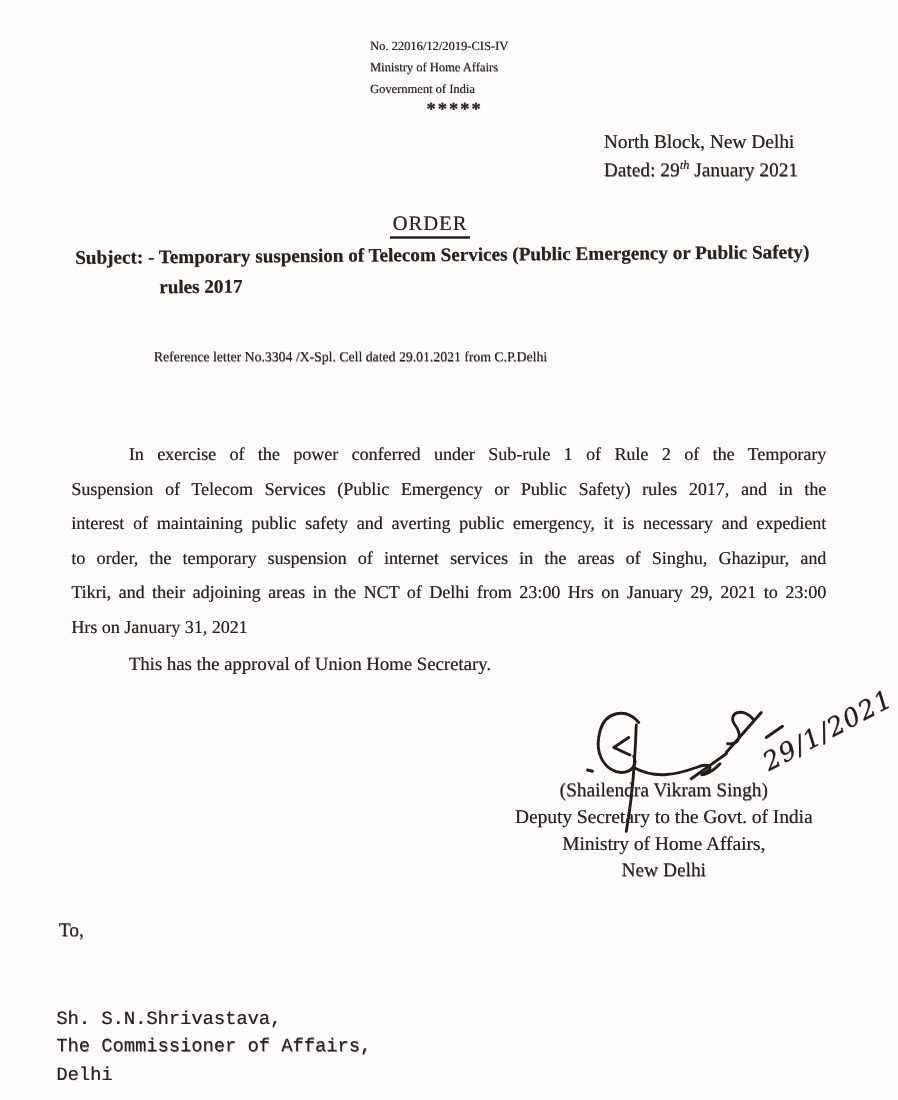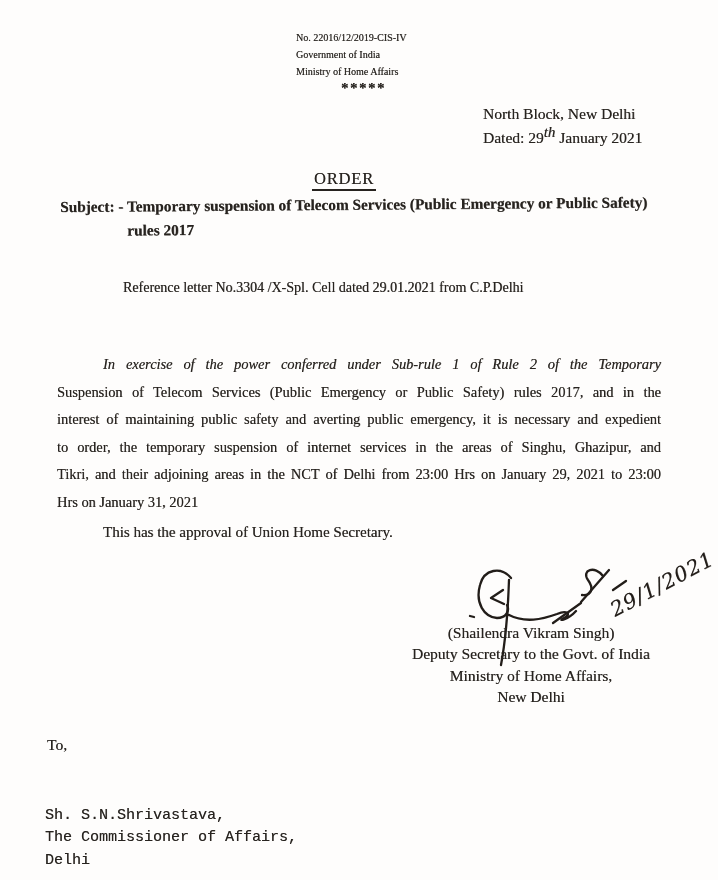--- a/index.html
+++ b/index.html
@@ -5,53 +5,53 @@
   html,body { margin:0; padding:0; background:#ffffff; }
   .page {
     position:relative; width:718px; height:880px;
     background:#fefdfc; color:#27231f; overflow:hidden;
     font-family:"Liberation Serif","DejaVu Serif",serif;
     text-shadow:0.3px 0.3px 0.5px rgba(40,36,32,0.6);
   }
   .hdr-left  { position:absolute; left:296px; top:30px;  font-size:10px; line-height:16.8px; }
   .dots      { position:absolute; left:341px; top:80px;  font-size:15px; font-weight:bold; letter-spacing:1.5px; }
   .hdr-right { position:absolute; left:483px; top:104px; font-size:15.5px; line-height:19px; }
-  .hdr-right sup { font-size:15px; letter-spacing:0;font-style:italic; }
+  .hdr-right sup { font-size:10px; letter-spacing:0;font-style:italic; }
   .order     { position:absolute; left:0; top:169px; width:688px; text-align:center; }
   .order-text{ font-weight:normal; font-size:16.5px; letter-spacing:0.8px;
                border-bottom:2px solid #27231f; padding:0 2px 1px; }
   .subject   { position:absolute; left:60px; top:195px; font-weight:bold; font-size:15.3px;
                line-height:23.5px; white-space:nowrap;
                transform:rotate(-0.45deg); transform-origin:left top; }
   .subject .s2 { padding-left:67px; }
-  .refline   { position:absolute; left:123px; top:280px; font-size:14px; }
+  .refline   { position:absolute; left:123px; top:280px; font-size:11px; }
   .bodywrap  { position:absolute; left:57px; top:351px; width:604px;
                font-size:14.4px; line-height:27.5px; }
   .bl        { text-align:justify; }
   .bl.just   { text-align-last:justify; }
-  .bl.ind    { padding-left:46px;font-style:italic; }
+  .bl.ind    { padding-left:46px; }
   .approval  { position:absolute; left:103px; top:524px; font-size:15px; }
   .sig       { position:absolute; left:455px; top:550px; width:262px; height:150px; }
   .sig path  { fill:none; stroke:#221d19; stroke-width:2.3; stroke-linecap:round; stroke-linejoin:round; }
   .sig text  { fill:#221d19; font-family:"DejaVu Serif","Liberation Serif",serif;
                font-style:italic; font-size:20.5px; letter-spacing:1px; }
   .signblock { position:absolute; right:68px; top:622px; text-align:center;
                font-size:15.5px; line-height:21.3px; }
   .to        { position:absolute; left:47px; top:736px; font-size:15.5px;text-align:right; }
   .addr      { position:absolute; left:45px; top:805px; font-size:15px; line-height:22.3px;font-family:Liberation Mono, monospace; }
 </style>
 </head>
 <body>
 
 <div class="page" style="background: rgb(254, 253, 252); color: rgb(39, 35, 31);">
 
   <div class="hdr-left">
     <div>No. 22016/12/2019-CIS-IV</div>
+    <div>Ministry of Home Affairs</div>
     <div>Government of India</div>
-    <div>Ministry of Home Affairs</div>
   </div>
   <div class="dots">*****</div>
 
   <div class="hdr-right">
     <div>North Block, New Delhi</div>
     <div><span>Dated: 29</span><sup>th</sup><span> January 2021</span></div>
   </div>
 
   <div class="order">
     <span class="order-text">ORDER</span>

